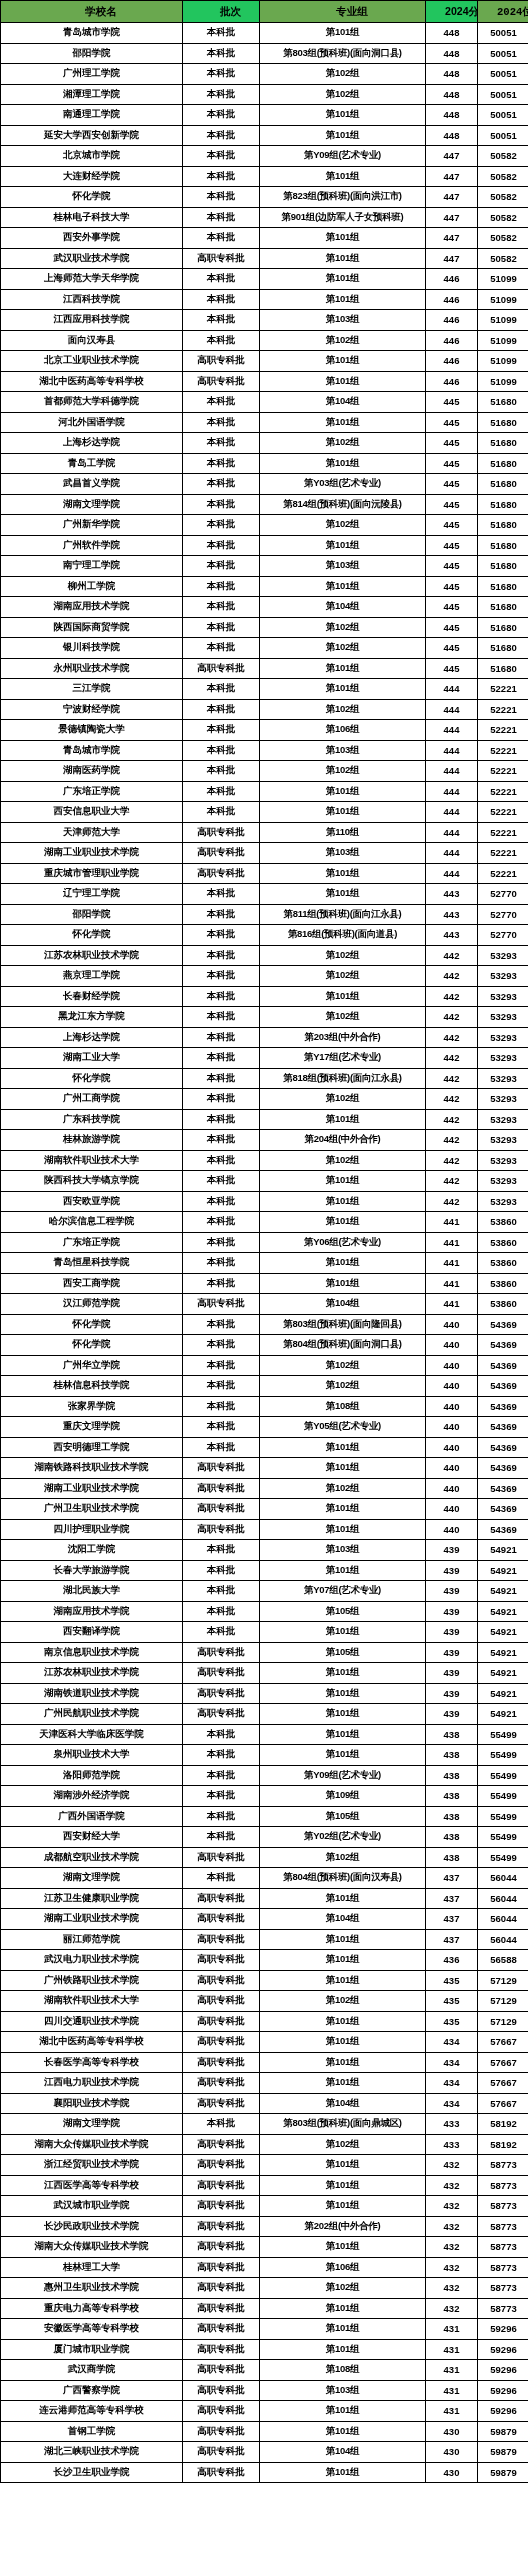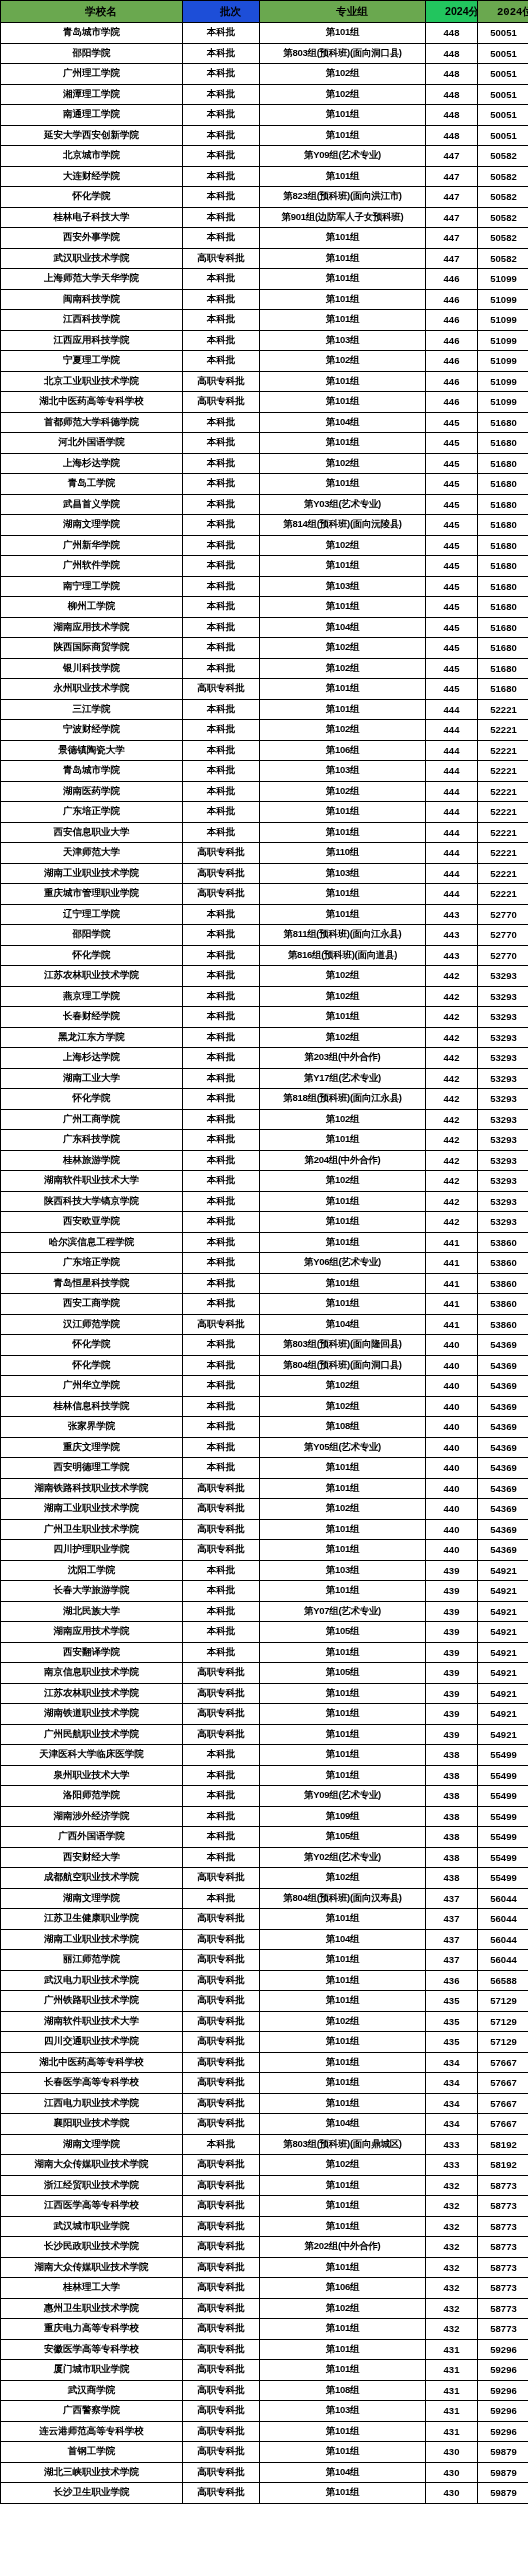--- a/index.html
+++ b/index.html
@@ -41,21 +41,21 @@
   <colgroup>
     <col style="width:182px">
     <col style="width:77px">
     <col style="width:166px">
     <col style="width:52px">
     <col style="width:52px">
   </colgroup>
   <thead>
     <tr>
       <th class="hdr" style="background: rgb(106, 168, 79);">学校名</th>
-      <th class="hdr" style="background: #1d4ed8;">批次</th>
+      <th class="hdr" style="background: #22c55e;">批次</th>
       <th class="hdr" style="background: rgb(106, 168, 79); text-align: center;">专业组</th>
       <th class="hdr" style="background: #22c55e;">2024分数</th>
       <th class="hdr" style="background: rgb(106, 168, 79); font-family: Liberation Mono, monospace;">2024位次</th>
     </tr>
   </thead>
   <tbody>
       <tr>
         <td class="cell-school">青岛城市学院</td>
         <td class="cell-batch">本科批</td>
         <td class="cell-group">第101组</td>
@@ -140,42 +140,35 @@
         <td class="cell-rank">50582</td>
       </tr>
       <tr>
         <td class="cell-school">上海师范大学天华学院</td>
         <td class="cell-batch">本科批</td>
         <td class="cell-group">第101组</td>
         <td class="cell-score">446</td>
         <td class="cell-rank">51099</td>
       </tr>
       <tr>
-        <td class="cell-school">闽南科技学院</td>
-        <td class="cell-batch">本科批</td>
-        <td class="cell-group">第101组</td>
-        <td class="cell-score">446</td>
-        <td class="cell-rank">51099</td>
-      </tr>
-      <tr>
         <td class="cell-school">江西科技学院</td>
         <td class="cell-batch">本科批</td>
         <td class="cell-group">第101组</td>
         <td class="cell-score">446</td>
         <td class="cell-rank">51099</td>
       </tr>
       <tr>
         <td class="cell-school">江西应用科技学院</td>
         <td class="cell-batch">本科批</td>
         <td class="cell-group">第103组</td>
         <td class="cell-score">446</td>
         <td class="cell-rank">51099</td>
       </tr>
       <tr>
-        <td class="cell-school">宁夏理工学院</td>
+        <td class="cell-school">面向汉寿县</td>
         <td class="cell-batch">本科批</td>
         <td class="cell-group">第102组</td>
         <td class="cell-score">446</td>
         <td class="cell-rank">51099</td>
       </tr>
       <tr>
         <td class="cell-school">北京工业职业技术学院</td>
         <td class="cell-batch">高职专科批</td>
         <td class="cell-group">第101组</td>
         <td class="cell-score">446</td>

